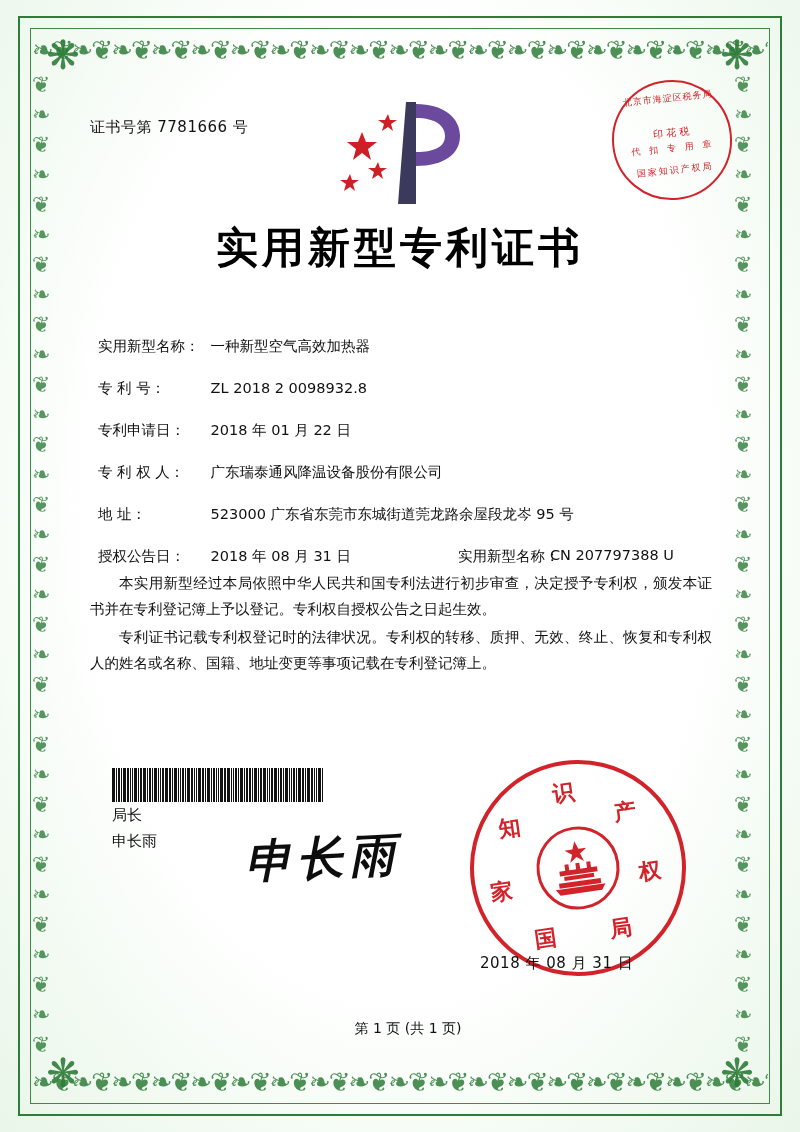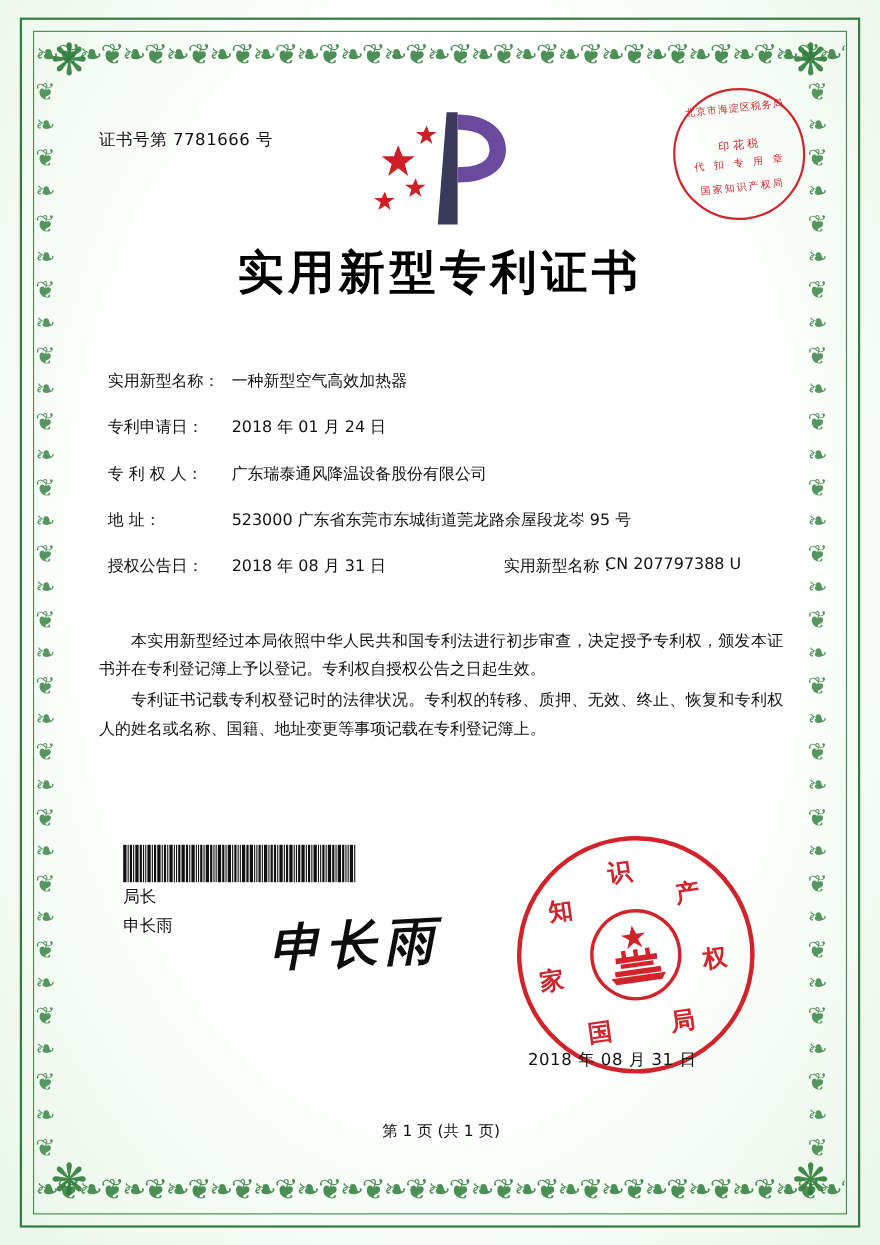--- a/index.html
+++ b/index.html
@@ -270,21 +270,21 @@
   .seal-date {
     position: absolute;
     left: 410px; top: 884px;
     font-size: 15px;
     color: #111;
     letter-spacing: .5px;
   }
 
   .footer {
     position: absolute;
-    left: 1px; top: 950px;
+    left: 8px; top: 950px;
     width: 660px;
     text-align: center;
     font-size: 14px;
     color: #111;
   }
 </style>
 </head>
 <body>
 
 <div class="page">
@@ -329,24 +329,28 @@
     <div class="title">实用新型专利证书</div>
 
     <div class="fields">
 
       <div class="field">
         <span class="lbl">实用新型名称：</span>
         <span class="val">一种新型空气高效加热器</span>
       </div>
 
 
+      <div class="field">
+        <span class="lbl">专 利 号：</span>
+        <span class="val">ZL 2018 2 0098932.8</span>
+      </div>
 
       <div class="field">
         <span class="lbl">专利申请日：</span>
-        <span class="val">2018 年 01 月 24 日</span>
+        <span class="val">2018 年 01 月 22 日</span>
       </div>
 
       <div class="field">
         <span class="lbl">专 利 权 人：</span>
         <span class="val">广东瑞泰通风降温设备股份有限公司</span>
       </div>
 
       <div class="field">
         <span class="lbl">地 址：</span>
         <span class="val">523000  广东省东莞市东城街道莞龙路余屋段龙岑 95 号</span>

